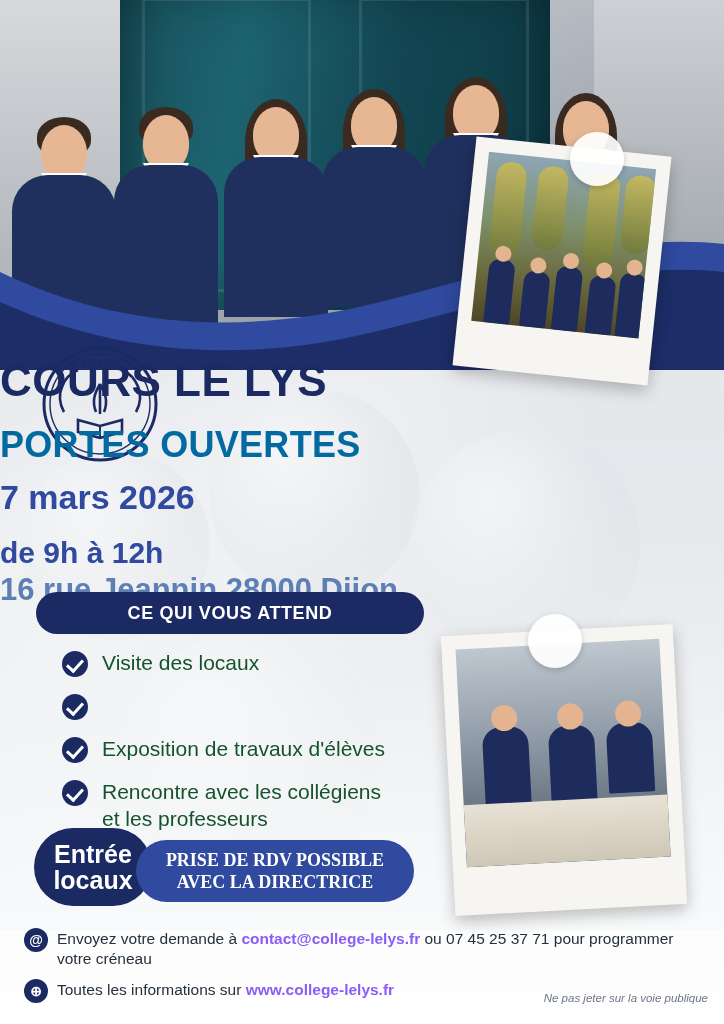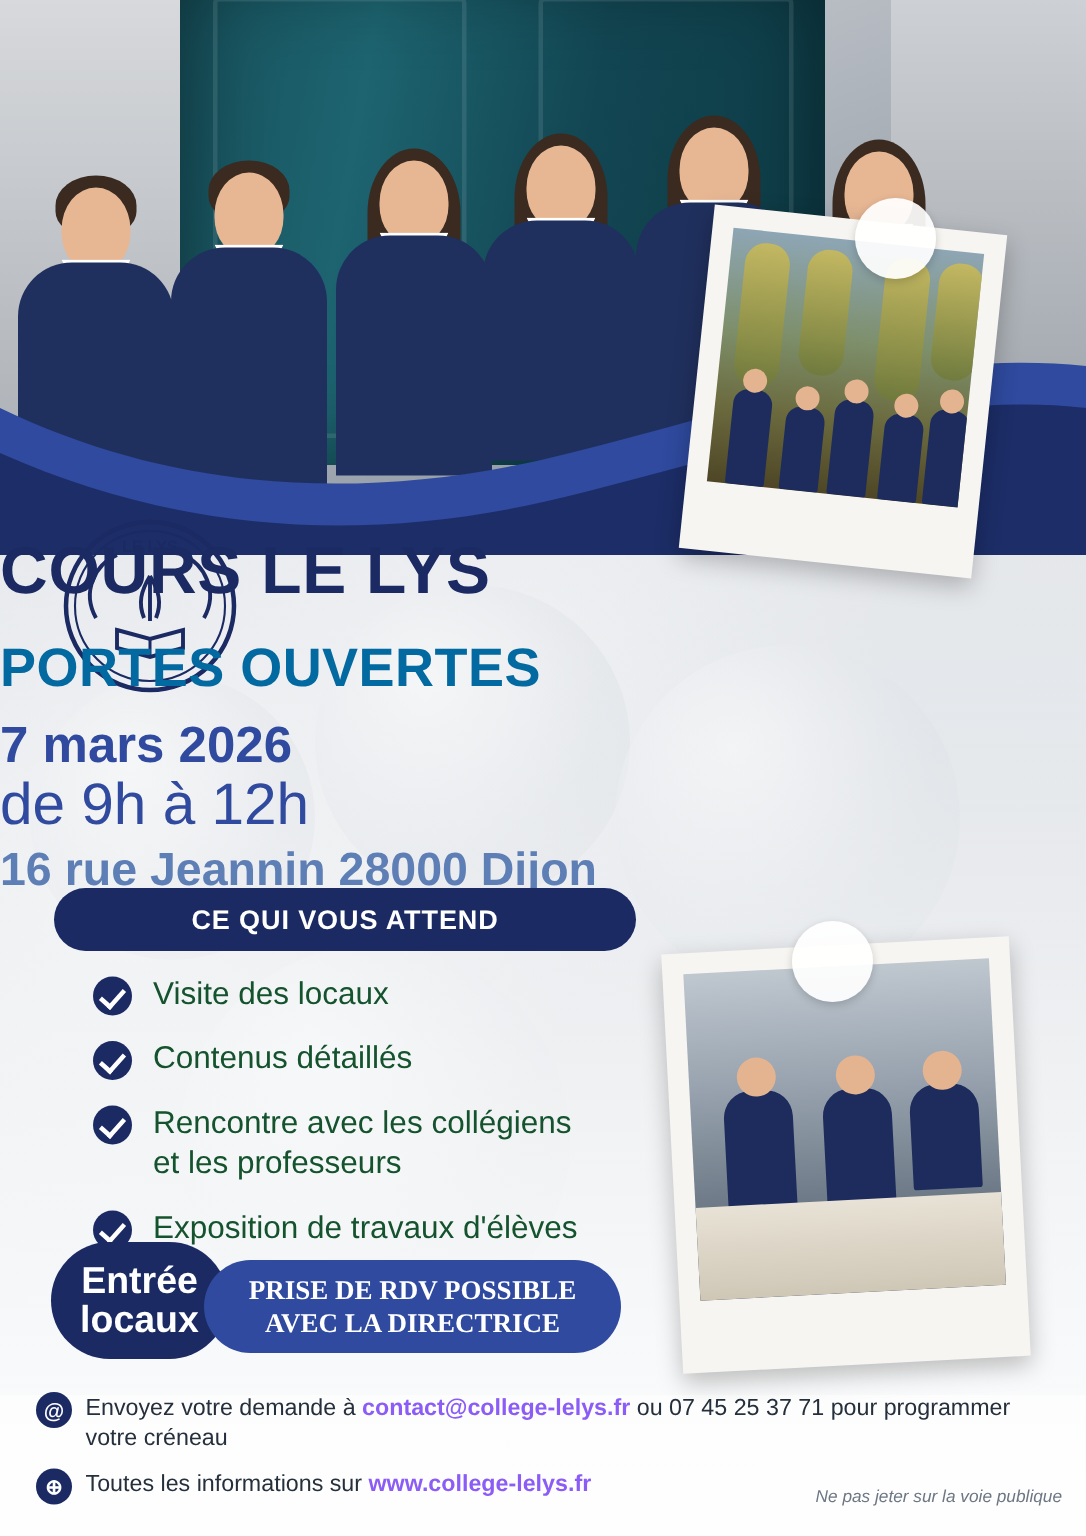--- a/index.html
+++ b/index.html
@@ -114,21 +114,21 @@
     font-size: 44px; font-weight: 800; letter-spacing: .5px;
     color: #1b2a63; line-height: 1.05;
   }
   .t-sub {
     font-size: 36px; font-weight: 800; color: #0369a1; margin-top: 20px;
     letter-spacing: .3px;
   }
   .t-date {
     font-size: 34px; font-weight: 800; color: #2f4a9e; margin-top: 12px; line-height: 1.12;
   }
-  .t-hours { font-size: 39px; font-weight: 400; color: #2f4a9e; line-height: 1.1; }
+  .t-hours { font-size: 30px; font-weight: 700; color: #2f4a9e; line-height: 1.1; margin-top: 20px; }
   .t-addr {
     font-size: 31px; font-weight: 800; color: #5e7fb5; margin-top: 4px; line-height: 1.1;
   }
 
   
   .banner {
     position: absolute; left: 36px; top: 592px;
     width: 388px; height: 42px; border-radius: 21px;
     background: #1b2a63; color: #fff;
     display: flex; align-items: center; justify-content: center;
@@ -334,29 +334,28 @@
 
   <div class="banner">CE QUI VOUS ATTEND</div>
 
   <div class="checklist">
     <div class="ck-item">
       <span class="ck-mark"></span>
       <span class="ck-text">Visite des locaux</span>
     </div>
     <div class="ck-item">
       <span class="ck-mark"></span>
-      <span class="ck-text">Contenus détaillés</span>
+    </div>
+    <div class="ck-item">
+      <span class="ck-mark"></span>
+      <span class="ck-text">Exposition de travaux d'élèves</span>
     </div>
     <div class="ck-item">
       <span class="ck-mark"></span>
       <span class="ck-text">Rencontre avec les collégiens et les professeurs</span>
-    </div>
-    <div class="ck-item">
-      <span class="ck-mark"></span>
-      <span class="ck-text">Exposition de travaux d'élèves</span>
     </div>
   </div>
 
   <div class="entree">
     <span>Entrée</span>
     <span>locaux</span>
   </div>
 
   <div class="rdv">
     <span>PRISE DE RDV POSSIBLE</span>

